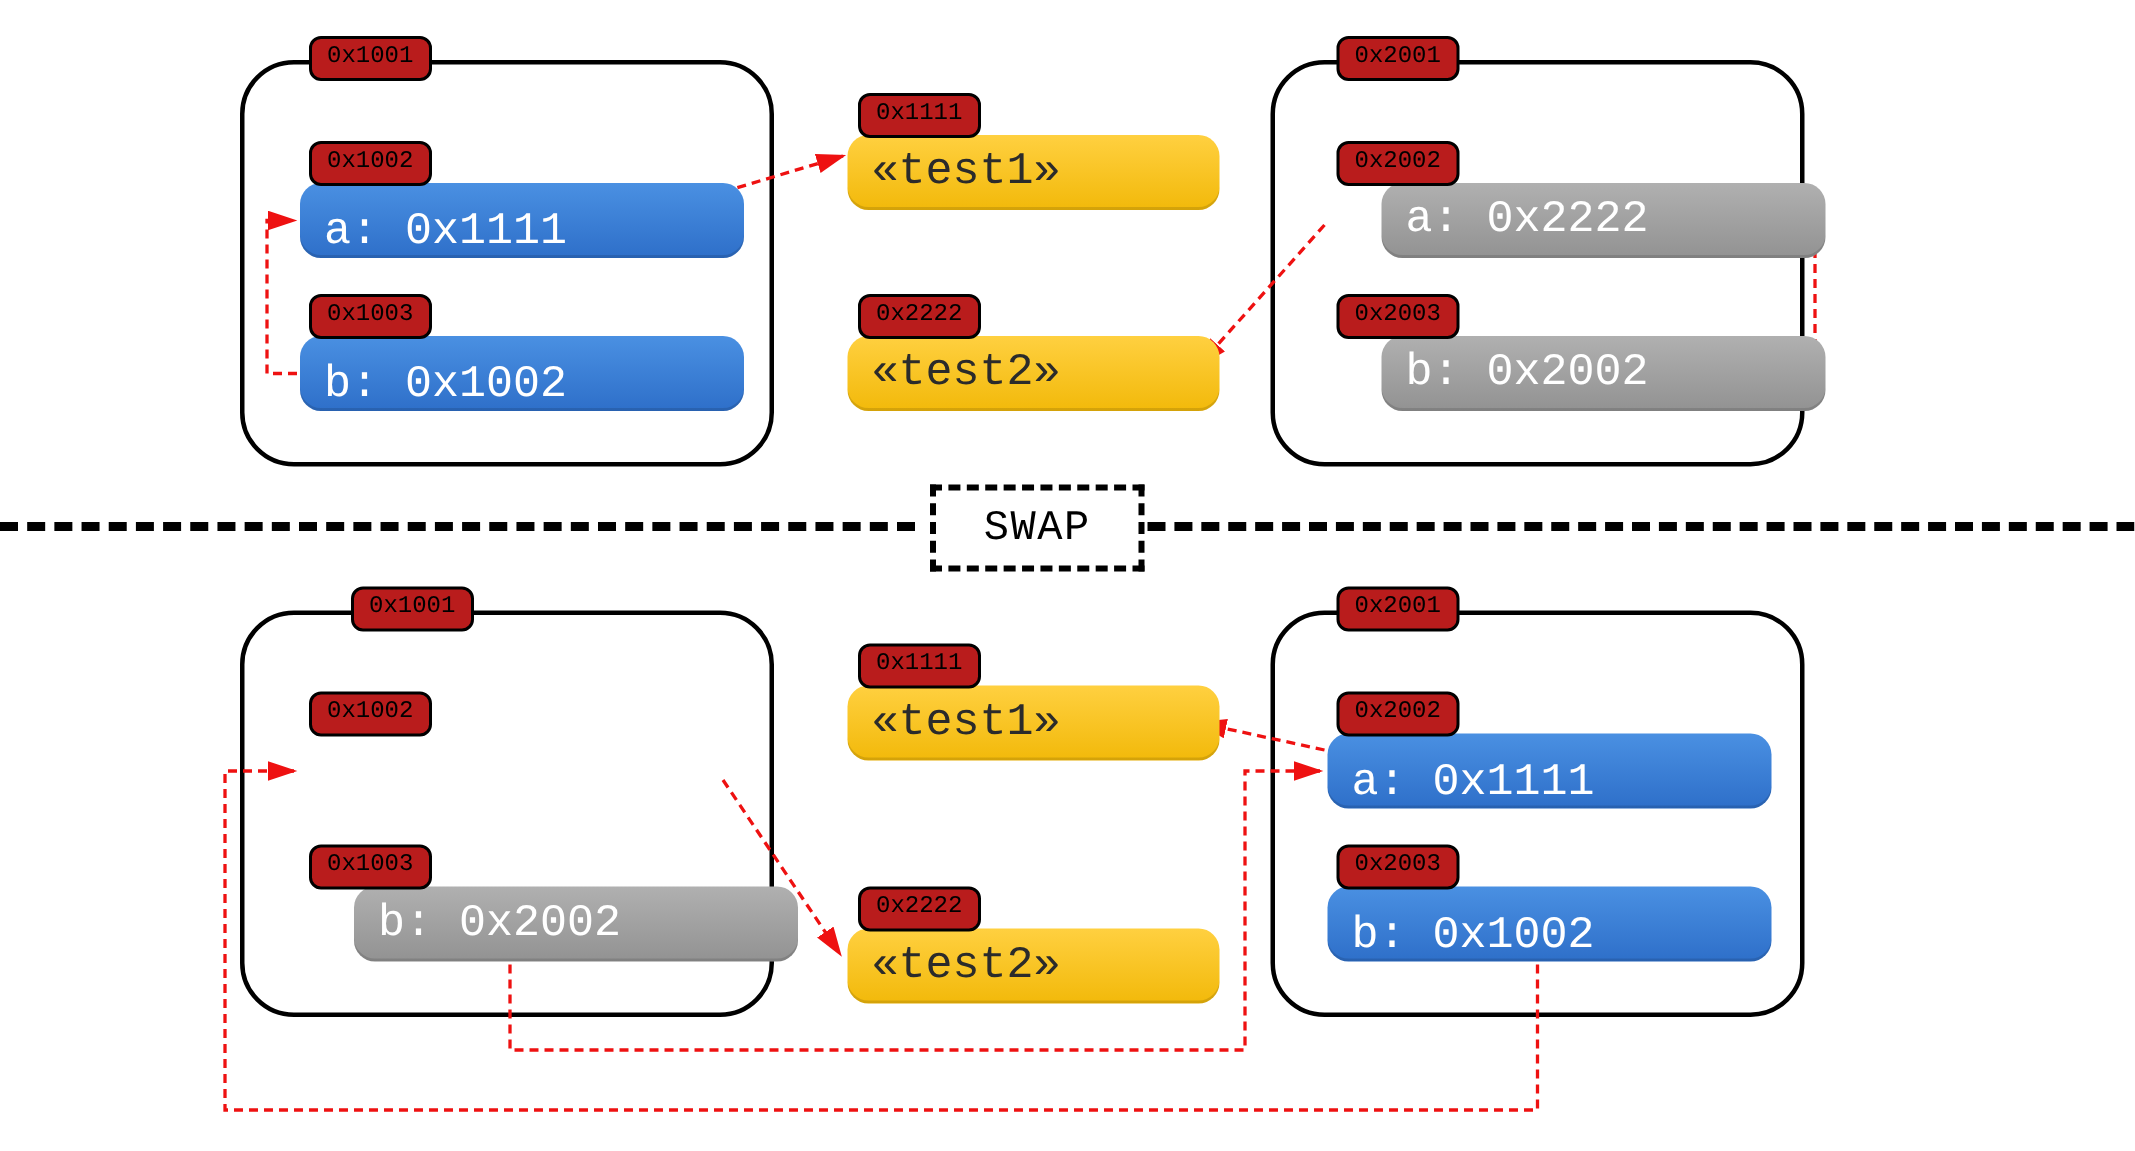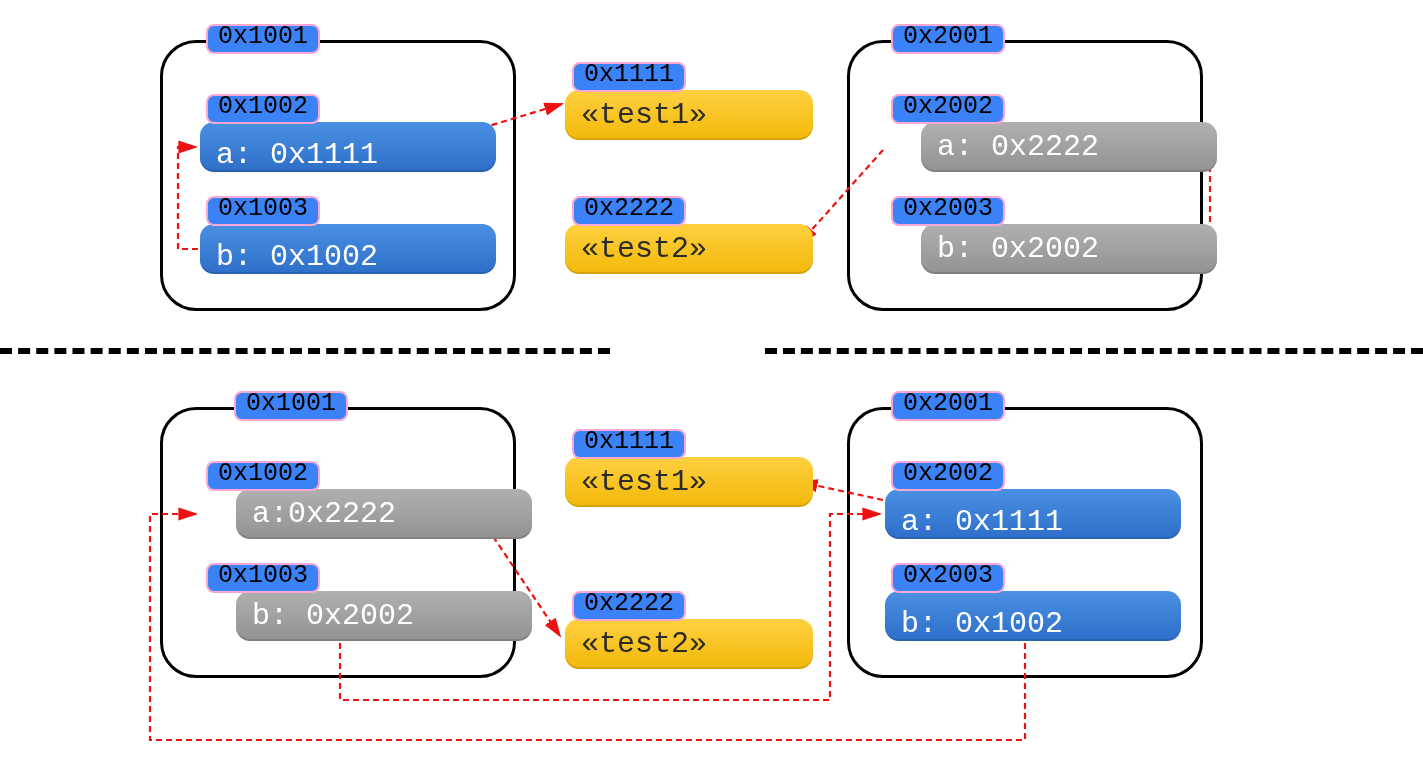--- a/index.html
+++ b/index.html
@@ -8,27 +8,27 @@
     background: #ffffff;
     font-family: "Courier New", Courier, monospace;
   }
   .stage {
     position: relative;
     width: 1423px;
     height: 767px;
   }
   .addr-tag {
     position: absolute;
-    background: #3b82f6;
-    border: 2px solid #f9a8d4;
+    background: #b91c1c;
+    border: 2px solid #000000;
     border-radius: 8px;
     padding: 0 10px;
     height: 26px;
     line-height: 22px;
-    font-size: 25px;
+    font-size: 16px;
     white-space: nowrap;
     z-index: 4;
   }
   .container-box {
     position: absolute;
     border: 3px solid #000000;
     border-radius: 36px;
     background: transparent;
     z-index: 1;
   }
@@ -117,28 +117,28 @@
     <span>a: 0x2222</span>
   </div>
 
   <div class="addr-tag" style="left:891px; top:196px;">0x2003</div>
   <div class="pill pill-gray" style="left:885px; top:224px; width:280px; height:50px;">
     <span>b: 0x2002</span>
   </div>
 
   <div class="swap-dashline" style="left:0px; top:348px; width:610px;"></div>
   <div class="swap-dashline" style="left:765px; top:348px; width:658px;"></div>
+  <div class="swap-box" style="left:620px; top:323px; width:135px; height:50px;">
+    <span>SWAP</span>
+  </div>
 
   <div class="container-box" style="left:160px; top:407px; width:350px; height:265px;"></div>
   <div class="addr-tag" style="left:234px; top:391px;">0x1001</div>
 
   <div class="addr-tag" style="left:206px; top:461px;">0x1002</div>
-  <div class="pill pill-gray" style="left:200px; top:489px; width:280px; height:50px;">
-    <span>a:0x2222</span>
-  </div>
 
   <div class="addr-tag" style="left:206px; top:563px;">0x1003</div>
   <div class="pill pill-gray" style="left:200px; top:591px; width:280px; height:50px;">
     <span>b: 0x2002</span>
   </div>
 
   <div class="addr-tag" style="left:572px; top:429px;">0x1111</div>
   <div class="pill pill-yellow" style="left:565px; top:457px; width:232px; height:50px;">
     <span>«test1»</span>
   </div>

